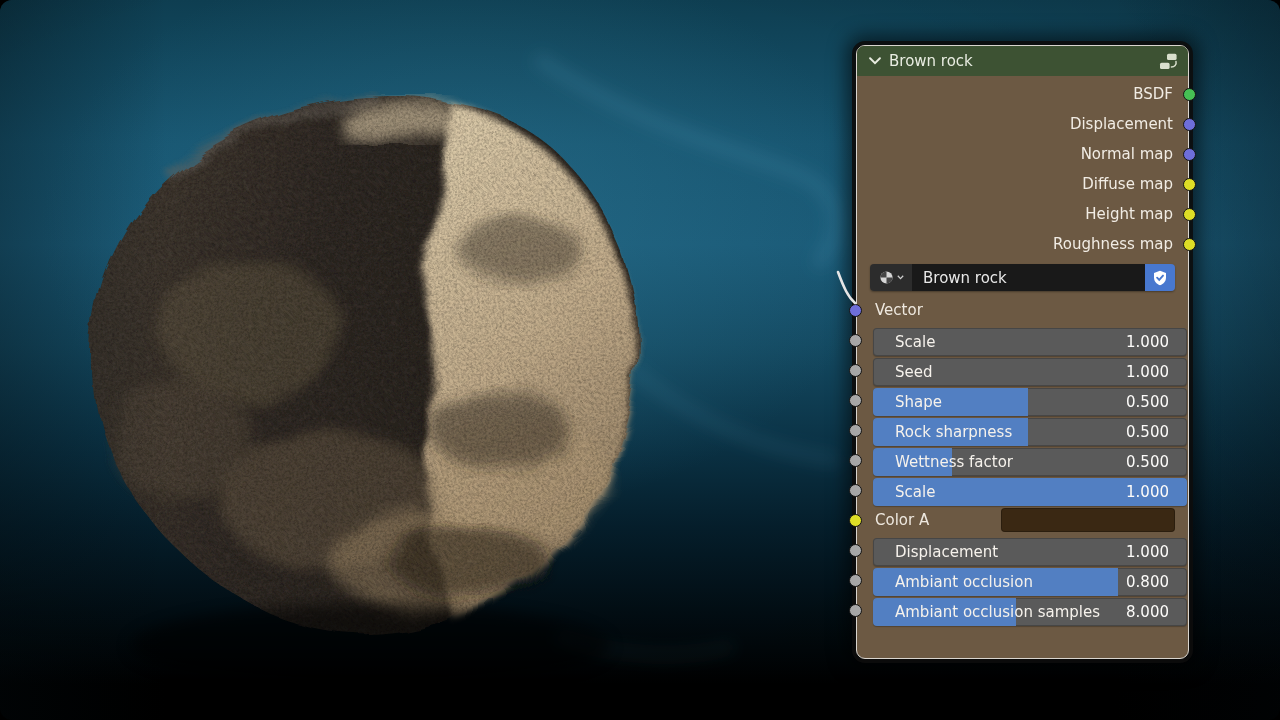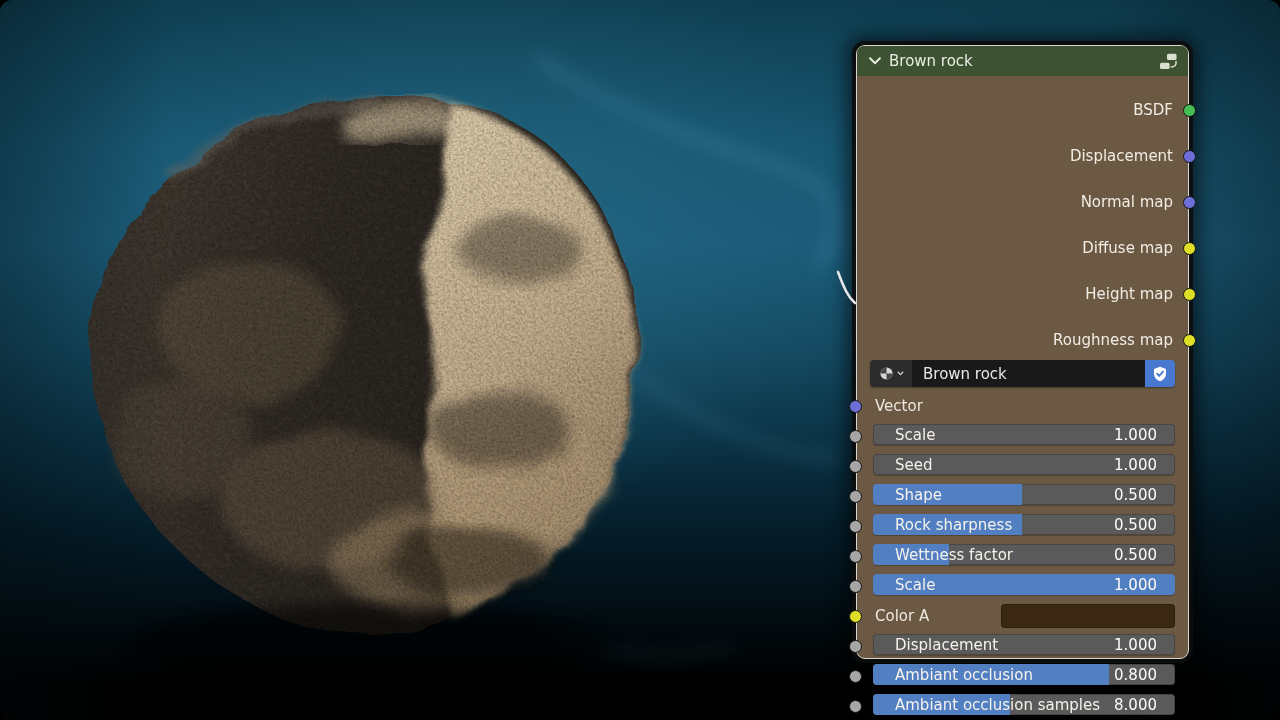--- a/index.html
+++ b/index.html
@@ -24,36 +24,36 @@
   .node{position:absolute;left:856px;top:45px;width:333px;height:614px;z-index:2;
     background:var(--body_brown);border:1.5px solid #d9d5cf;border-radius:9px;box-sizing:border-box;
     box-shadow:0 0 0 4px rgba(13,13,13,0.88), 0 0 18px 10px rgba(0,0,0,0.55);
     color:#eee8df;font-size:15px;}
   .node-header{height:30px;background:var(--header_green);border-radius:7px 7px 0 0;
     display:flex;align-items:center;padding:0 10px 0 12px;}
   .node-title{margin-left:8px;color:#e9ede2;flex:1;}
   .hdr-icon{margin-left:auto;}
 
   .outputs{padding-top:3px;}
-  .out-row{height:30px;position:relative;display:flex;align-items:center;justify-content:flex-end;padding-right:15px;margin-top:16px;}
+  .out-row{height:30px;position:relative;display:flex;align-items:center;justify-content:flex-end;padding-right:15px;}
   .out-label{color:#f1ece4;}
   .socket{width:13px;height:13px;border-radius:50%;border:1.5px solid #141414;box-sizing:border-box;position:absolute;}
   .socket.right{right:-8px;top:50%;margin-top:-6.5px;}
   .socket.left{left:-8px;top:8.5px;}
 
   .datablock{margin:5px 13px 0;height:27px;display:flex;border-radius:4px;overflow:hidden;
     box-shadow:0 1px 2px rgba(0,0,0,0.35);}
   .db-browse{width:42px;background:#2c2c2c;display:flex;align-items:center;justify-content:center;gap:3px;cursor:pointer;}
   .db-name{flex:1;background:#191919;display:flex;align-items:center;padding-left:11px;color:#e8e8e8;}
   .db-shield{width:30px;border:none;padding:0;background:var(--fake_user_blue);display:flex;align-items:center;justify-content:center;cursor:pointer;}
 
   .inputs{margin-top:4px;}
   .in-row{height:30px;position:relative;text-align:right;}
   .plain-label{position:absolute;left:18px;top:50%;transform:translateY(-50%);color:#eee8df;}
-  .slider{position:absolute;left:16px;right:13px;top:3px;height:21px;border-radius:4px;overflow:hidden;
+  .slider{position:absolute;left:16px;right:1px;top:3px;height:28px;border-radius:4px;overflow:hidden;
     background:var(--slider_gray);box-shadow:inset 0 0 0 1px rgba(0,0,0,0.22), 0 1px 1px rgba(0,0,0,0.25);cursor:ew-resize;}
   .slider .fill{position:absolute;left:0;top:0;bottom:0;background:var(--slider_blue);}
   .slider .slabel{position:absolute;left:22px;top:50%;transform:translateY(-50%);color:#f6f2ec;white-space:nowrap;}
   .slider .svalue{position:absolute;right:18px;top:50%;transform:translateY(-50%);color:#fdfcfa;}
   .swatch{position:absolute;left:144px;right:13px;top:3px;height:24px;border-radius:4px;
     box-shadow:inset 0 0 0 1px rgba(0,0,0,0.25);cursor:pointer;}
 </style>
 </head>
 <body>
 

